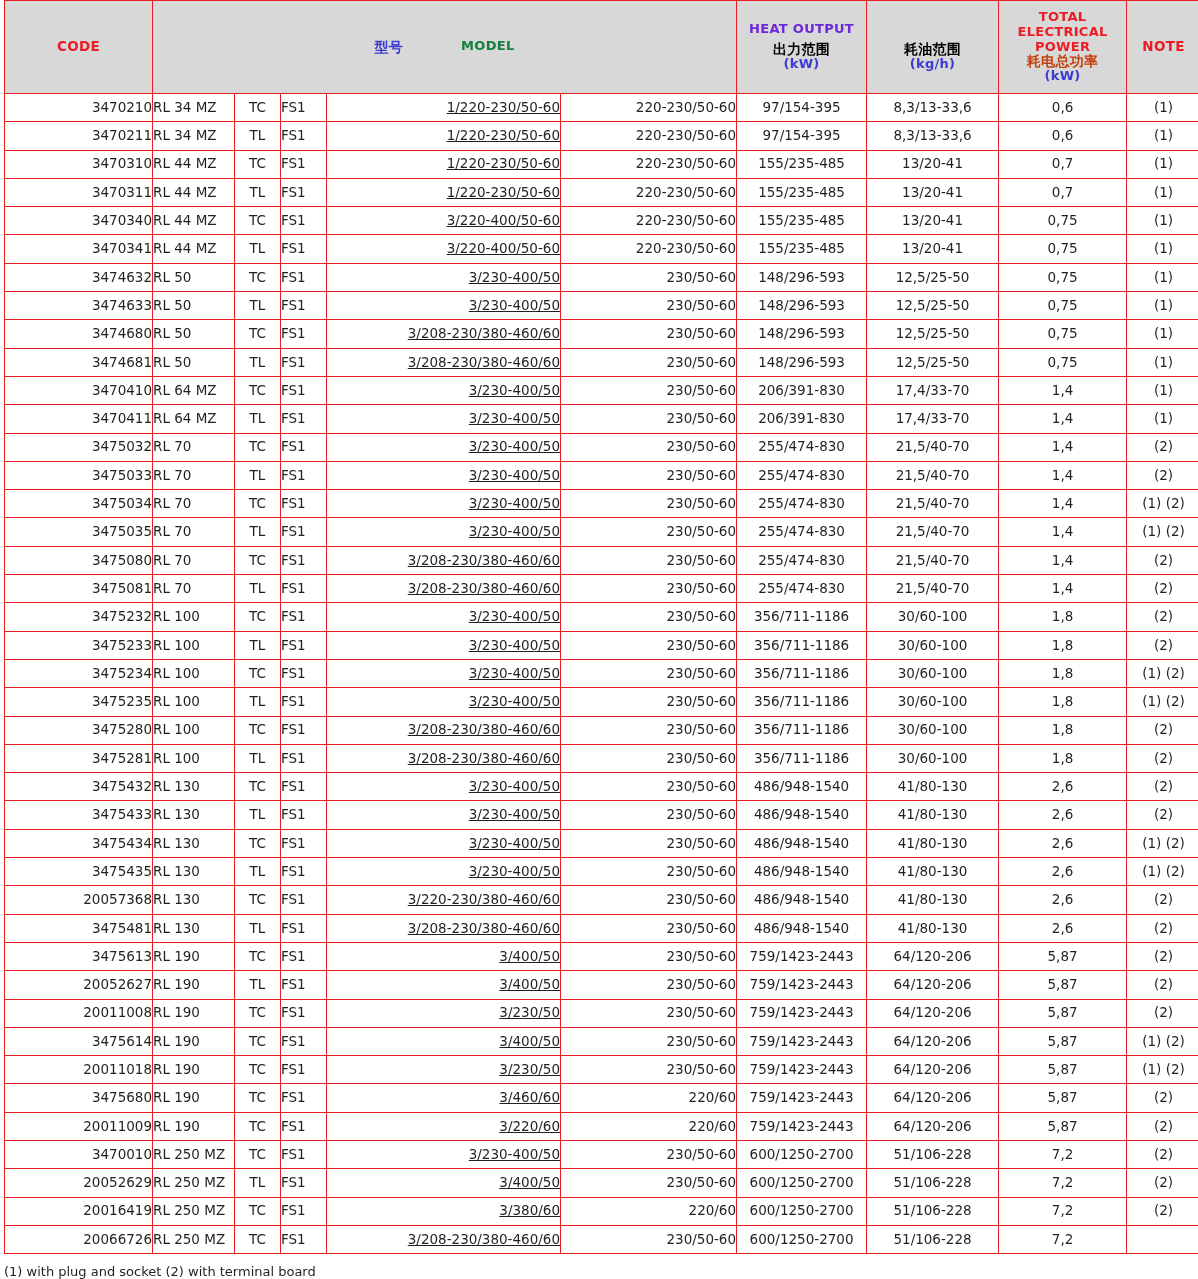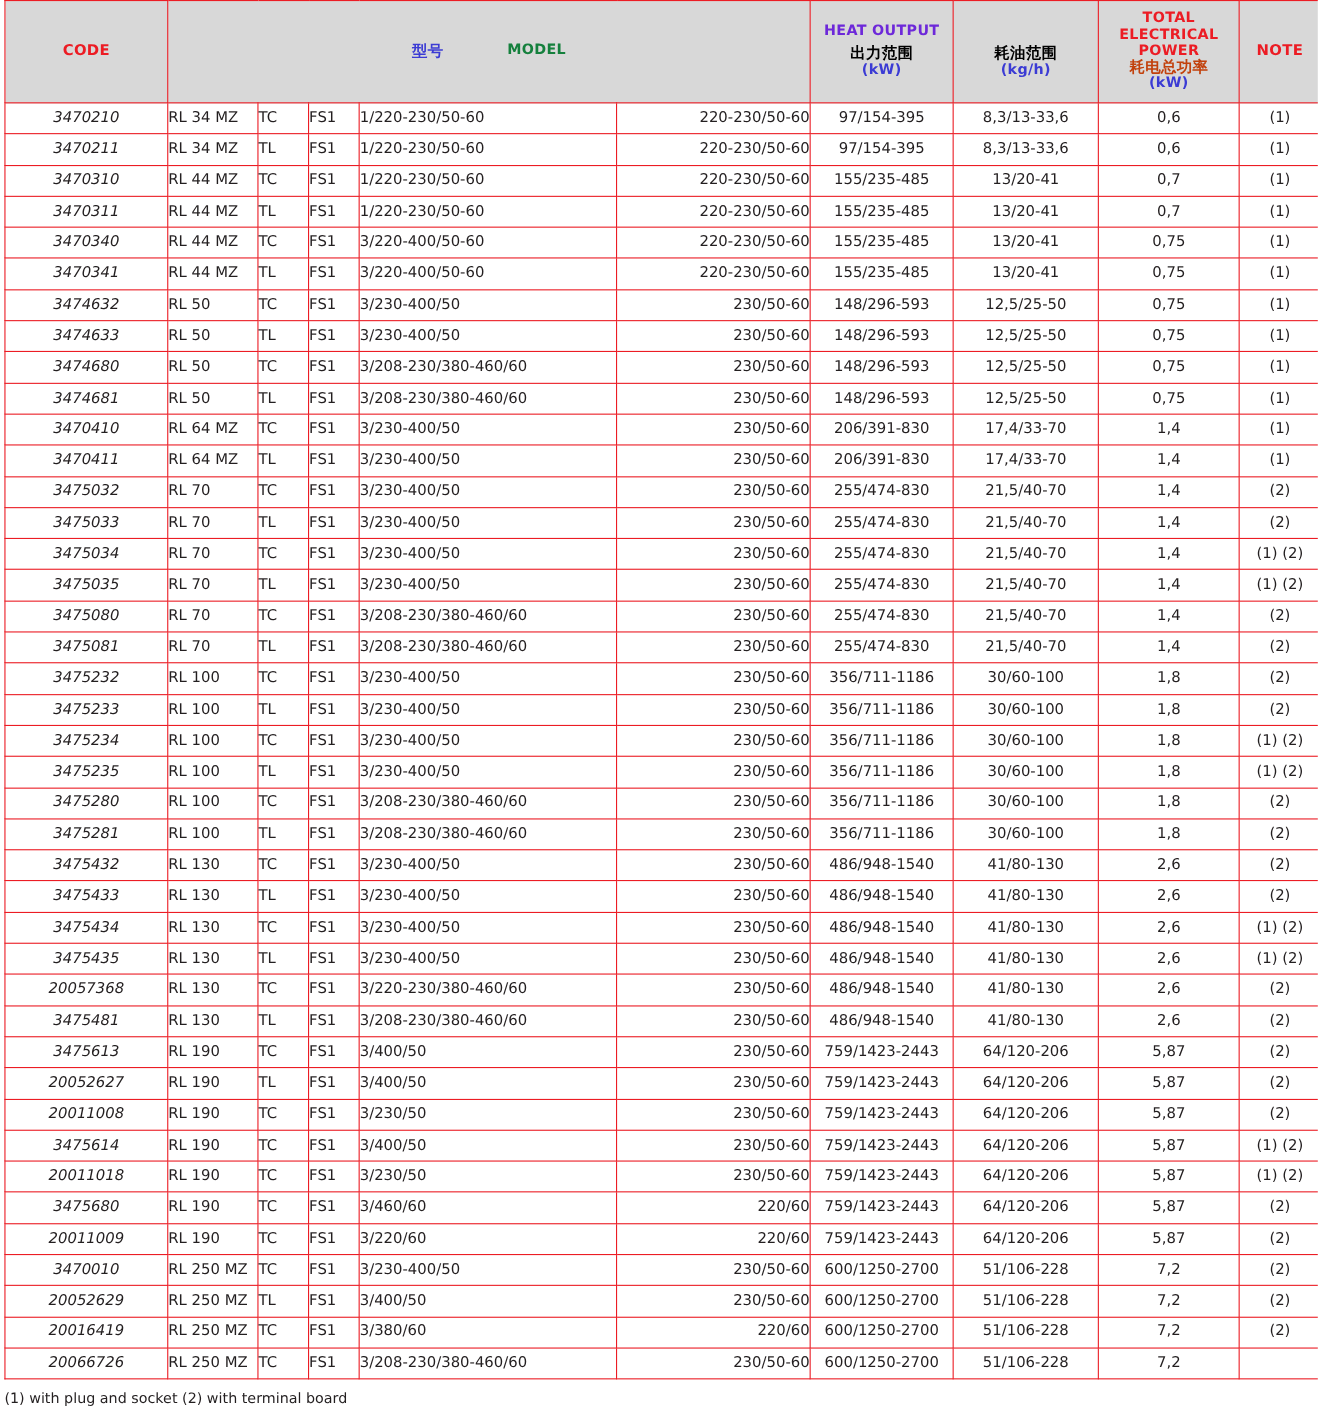--- a/index.html
+++ b/index.html
@@ -67,25 +67,25 @@
   .heat-top { color:#6d28d9; font-size:13px; padding-bottom: 4px; display:block; }
   .total-power .cn { margin-top: -2px; }
 
   tbody td {
     height: 27.3px;
     text-align: center;
     font-size: 13.5px;
     color: #231f20;
     white-space: nowrap;
   }
-  td.code { text-align: center; padding-right: 22px; font-style: italic; }
+  td.code { text-align: right; padding-right: 22px; }
   td.model-name { text-align: left; padding-left: 12px; }
-  td.tctl { text-align: left; padding-left: 7px; }
+  td.tctl { text-align: center; padding-left: 7px; }
   td.fs { text-align: left; padding-left: 7px; }
-  td.elec { text-align: left; padding-left: 2px; }
+  td.elec { text-align: right; padding-left: 2px; text-decoration: underline; }
   td.volt { text-align: right; padding-left: 16px; }
   td.out, td.fuel, td.power, td.note { text-align: center; }
 
   
   col.c-code   { width: 148px; }
   col.c-model  { width: 82px; }
   col.c-tctl   { width: 46px; }
   col.c-fs     { width: 46px; }
   col.c-elec   { width: 234px; }
   col.c-volt   { width: 176px; }

